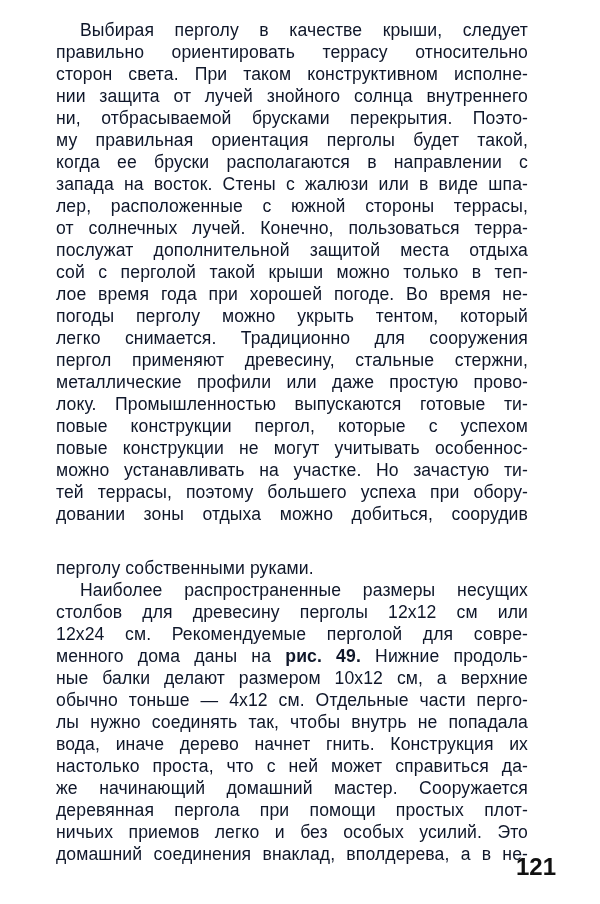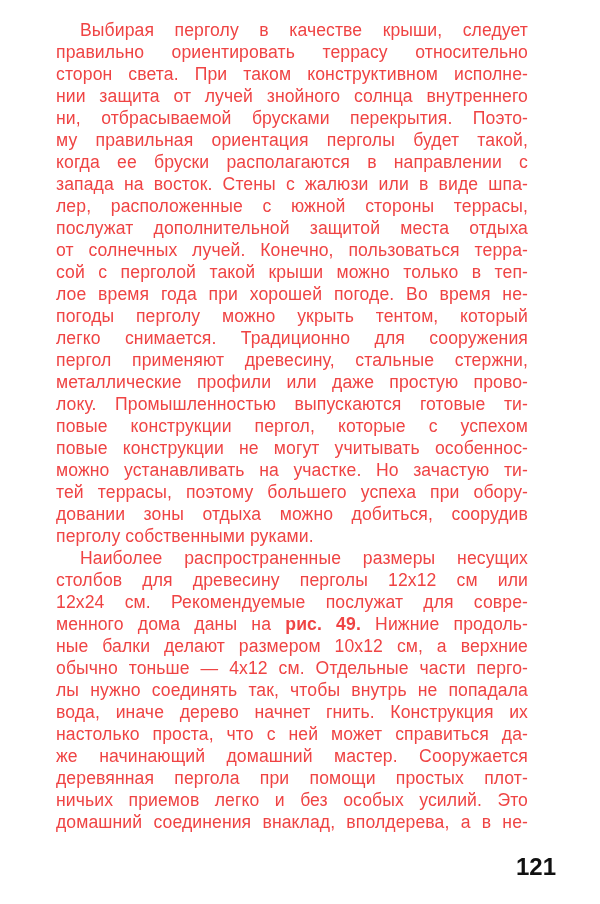--- a/index.html
+++ b/index.html
@@ -1,25 +1,25 @@
 <!DOCTYPE html>
 <html><head>
 <meta charset="utf-8">
 <style>
   html, body { margin:0; padding:0; }
   body { width:600px; height:904px; background:#ffffff; position:relative; overflow:hidden; }
   .page { position:absolute; left:56px; top:19px; width:472px; }
   .line {
     font-family: "Liberation Sans", sans-serif;
     font-size:17.6px; line-height:22px; height:22px;
-    color:#ef4444; white-space:nowrap;
+    color:#0f172a; white-space:nowrap;
     text-align:justify; text-align-last:justify;
     letter-spacing:0.1px;
   }
-  .line.last { text-align-last:left; }
+  .line.last { text-align-last:left;margin-top:32px; }
   .line.indent { padding-left:24px; }
   .bold { font-weight:bold; }
   .pagenum {
     position:absolute; left:516px; top:853px;
     font-family: "Liberation Sans", sans-serif;
     font-weight:bold; font-size:24px; color:#111;
   }
 </style>
 </head>
 <body>
@@ -29,41 +29,41 @@
   <div>
     <div class="line indent">Выбирая перголу в качестве крыши, следует</div>
     <div class="line">правильно ориентировать террасу относительно</div>
     <div class="line">сторон света. При таком конструктивном исполне-</div>
     <div class="line">нии защита от лучей знойного солнца внутреннего</div>
     <div class="line">ни, отбрасываемой брусками перекрытия. Поэто-</div>
     <div class="line">му правильная ориентация перголы будет такой,</div>
     <div class="line">когда ее бруски располагаются в направлении с</div>
     <div class="line">запада на восток. Стены с жалюзи или в виде шпа-</div>
     <div class="line">лер, расположенные с южной стороны террасы,</div>
+    <div class="line">от солнечных лучей. Конечно, пользоваться терра-</div>
     <div class="line">послужат дополнительной защитой места отдыха</div>
-    <div class="line">от солнечных лучей. Конечно, пользоваться терра-</div>
     <div class="line">сой с перголой такой крыши можно только в теп-</div>
     <div class="line">лое время года при хорошей погоде. Во время не-</div>
     <div class="line">погоды перголу можно укрыть тентом, который</div>
     <div class="line">легко снимается. Традиционно для сооружения</div>
     <div class="line">пергол применяют древесину, стальные стержни,</div>
     <div class="line">металлические профили или даже простую прово-</div>
     <div class="line">локу. Промышленностью выпускаются готовые ти-</div>
     <div class="line">повые конструкции пергол, которые с успехом</div>
     <div class="line">повые конструкции не могут учитывать особеннос-</div>
     <div class="line">можно устанавливать на участке. Но зачастую ти-</div>
     <div class="line">тей террасы, поэтому большего успеха при обору-</div>
     <div class="line">довании зоны отдыха можно добиться, соорудив</div>
     <div class="line last">перголу собственными руками.</div>
   </div>
 
   <div>
     <div class="line indent">Наиболее распространенные размеры несущих</div>
     <div class="line">столбов для древесину перголы 12х12 см или</div>
-    <div class="line">12х24 см. Рекомендуемые послужат для совре-</div>
+    <div class="line">12х24 см. Рекомендуемые перголой для совре-</div>
     <div class="line"><span>менного дома даны на </span><span class="bold">рис. 49.</span><span> Нижние продоль-</span></div>
     <div class="line">ные балки делают размером 10х12 см, а верхние</div>
     <div class="line">обычно тоньше — 4х12 см. Отдельные части перго-</div>
     <div class="line">лы нужно соединять так, чтобы внутрь не попадала</div>
     <div class="line">вода, иначе дерево начнет гнить. Конструкция их</div>
     <div class="line">настолько проста, что с ней может справиться да-</div>
     <div class="line">же начинающий домашний мастер. Сооружается</div>
     <div class="line">деревянная пергола при помощи простых плот-</div>
     <div class="line">ничьих приемов легко и без особых усилий. Это</div>
     <div class="line">домашний соединения внаклад, вполдерева, а в не-</div>

